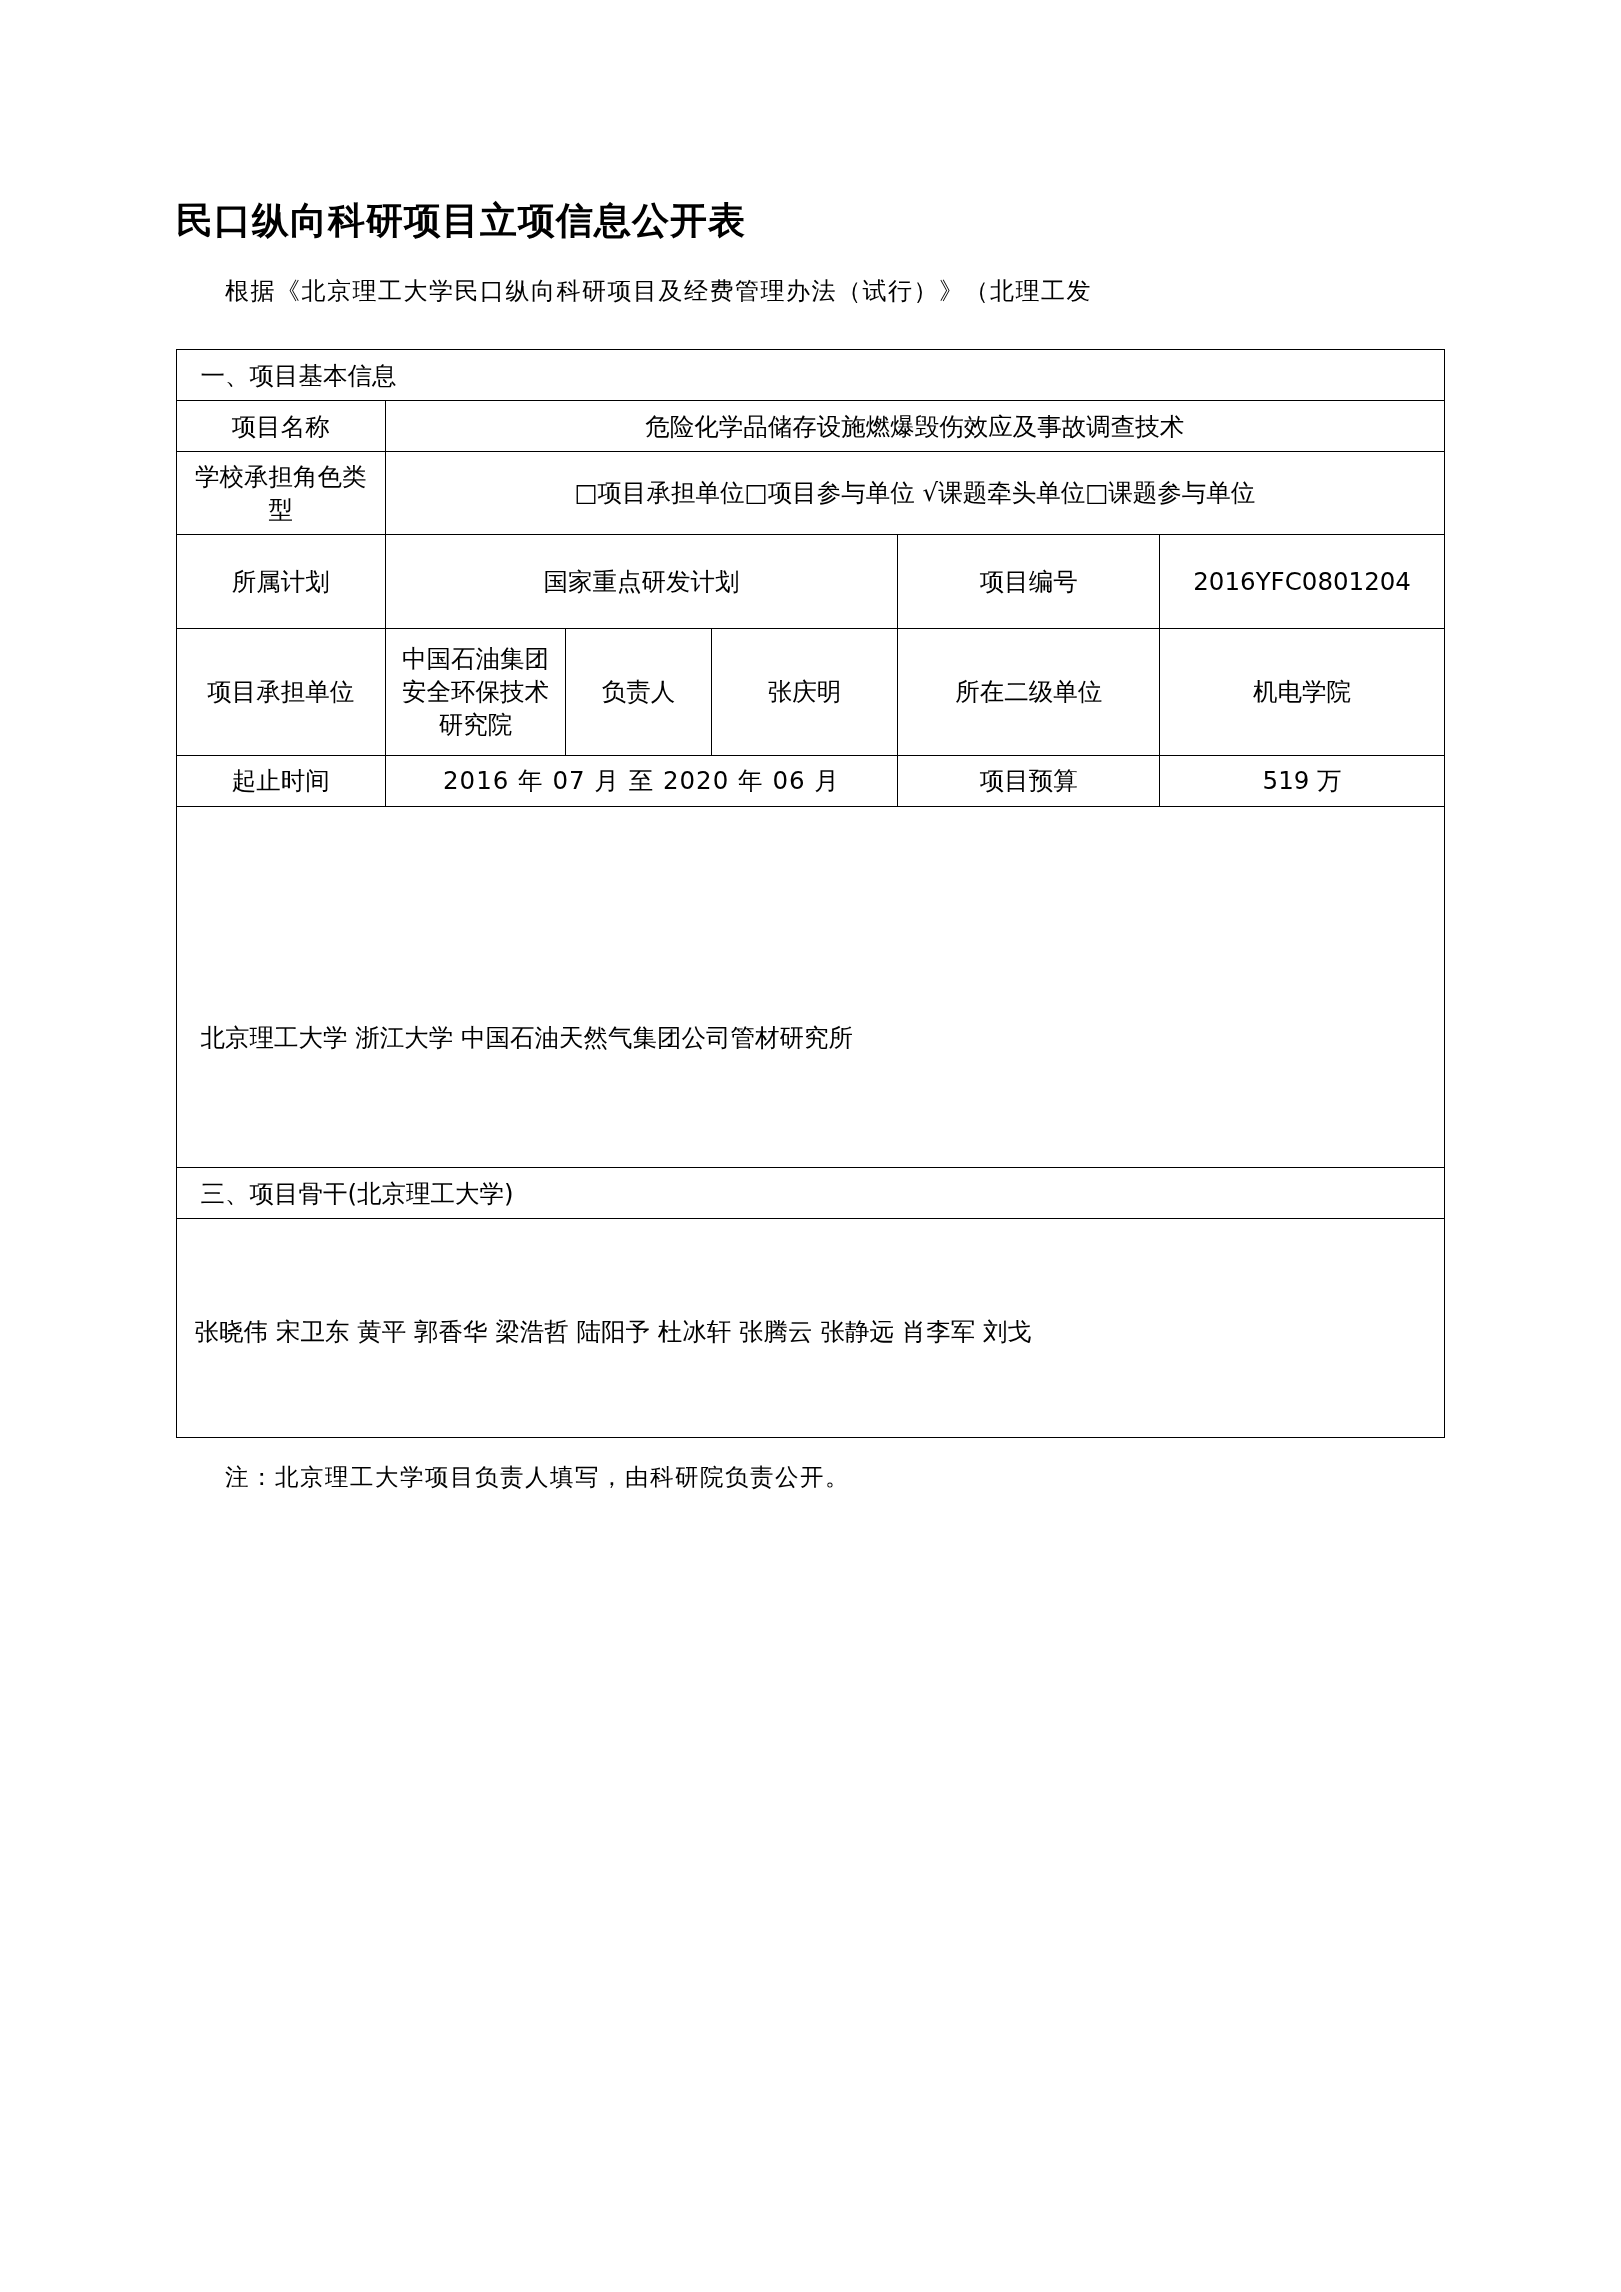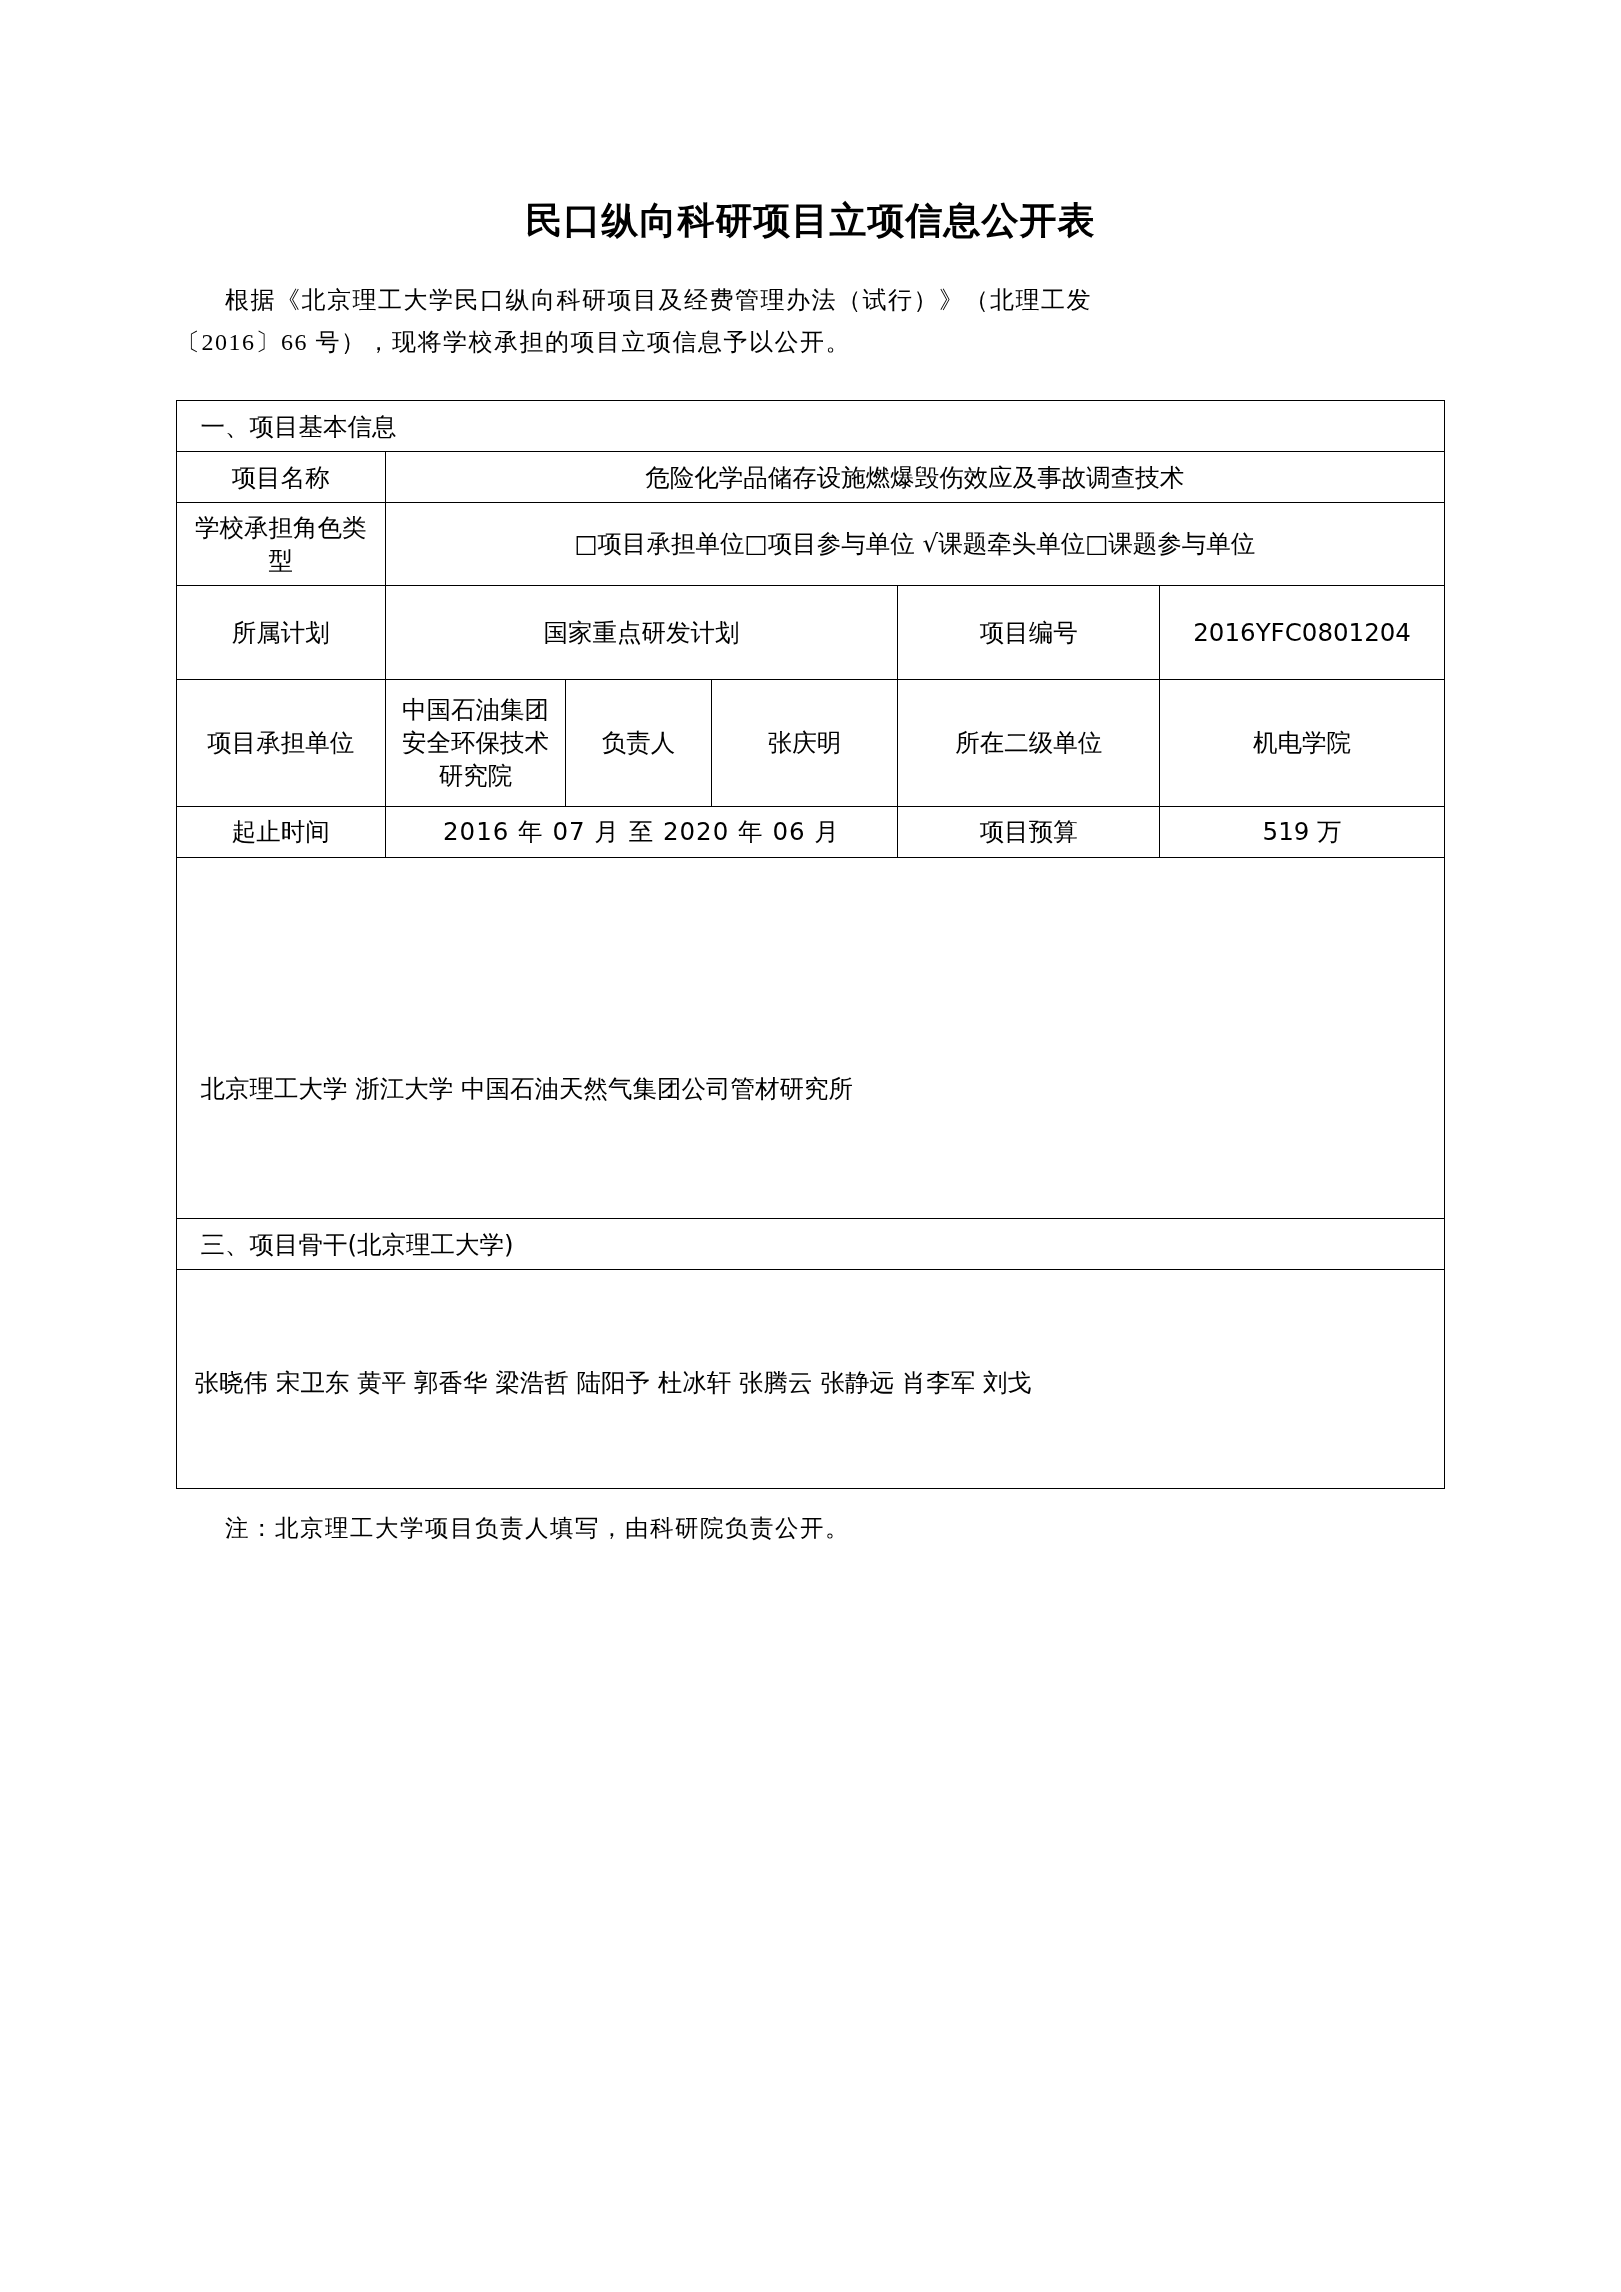--- a/index.html
+++ b/index.html
@@ -15,26 +15,25 @@
     position: relative;
   }
   .page {
     width: 1621px;
     height: 2293px;
     box-sizing: border-box;
     padding: 118px 176px 0 176px;
     position: relative;
   }
   .doc-title {
-    text-align: center;
     font-size: 37px;
     font-weight: bold;
     letter-spacing: 1px;
     margin-top: 78px;
-    margin-bottom: 33px;
+    margin-bottom: 24px;
     font-family: "DejaVu Sans", sans-serif;
   }
   .intro {
     font-size: 24px;
     line-height: 1.75;
     text-indent: 49px;
     font-family: "Liberation Serif", serif;
     letter-spacing: 1.5px;
     margin-bottom: 37px;
   }
@@ -106,21 +105,20 @@
 </style>
 </head>
 <body>
 
 <div class="page">
 
   <div class="doc-title">民口纵向科研项目立项信息公开表</div>
 
   <div class="intro">
     <span>根据《北京理工大学民口纵向科研项目及经费管理办法（试行）》（北理工发</span>
-    <span class="l2">〔2016〕66 号），现将学校承担的项目立项信息予以公开。</span>
   </div>
 
   <table class="main">
     <colgroup>
       <col style="width:176px">
       <col style="width:152px">
       <col style="width:123px">
       <col style="width:157px">
       <col style="width:221px">
       <col style="width:240px">

